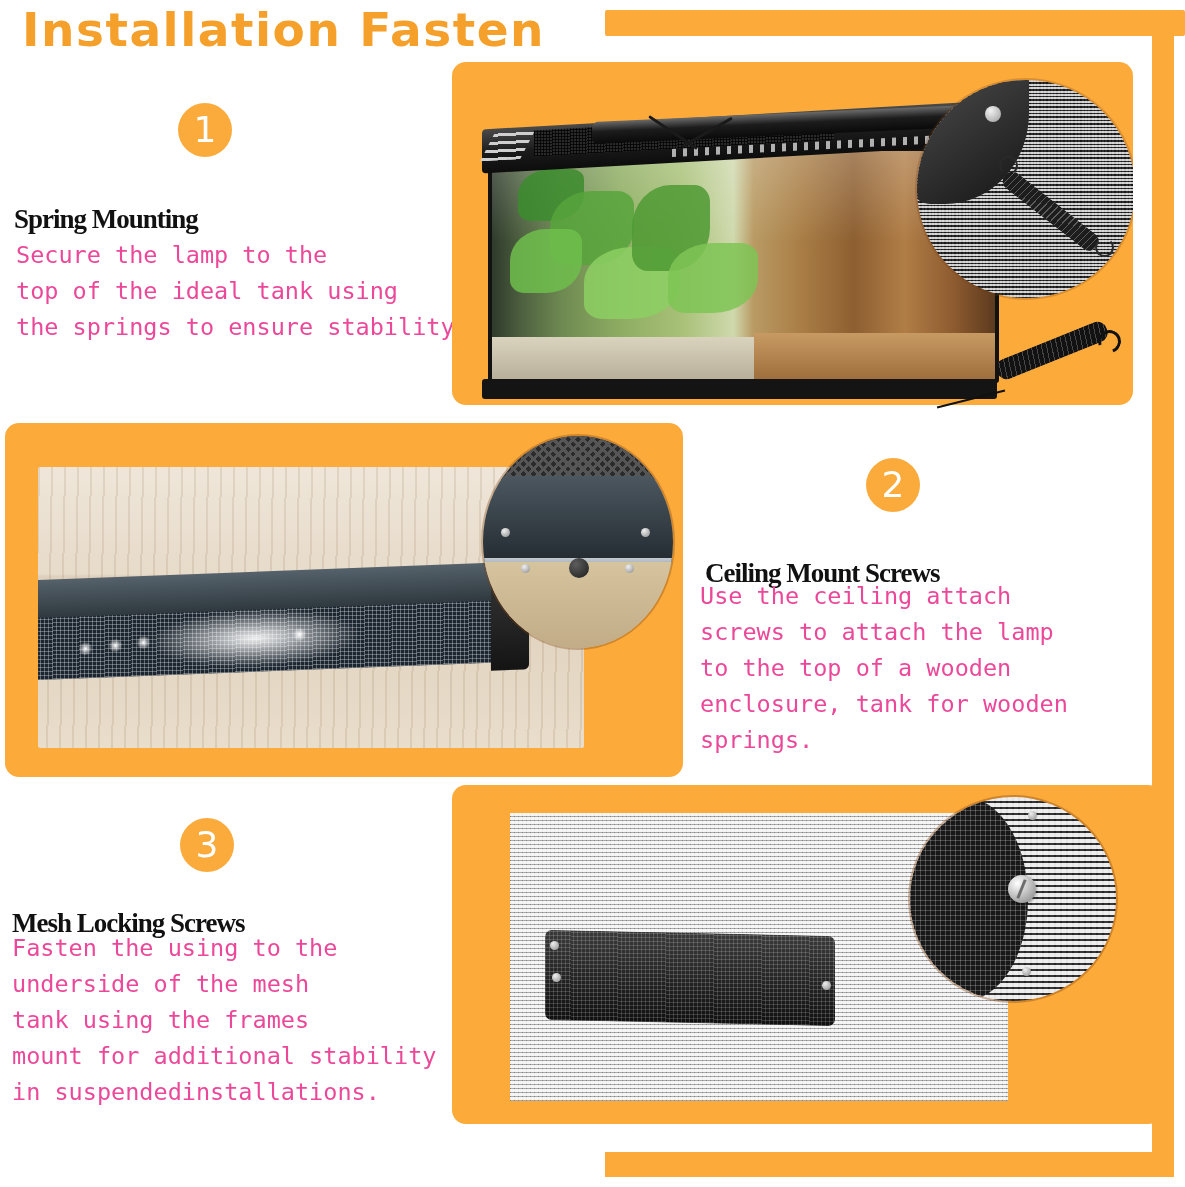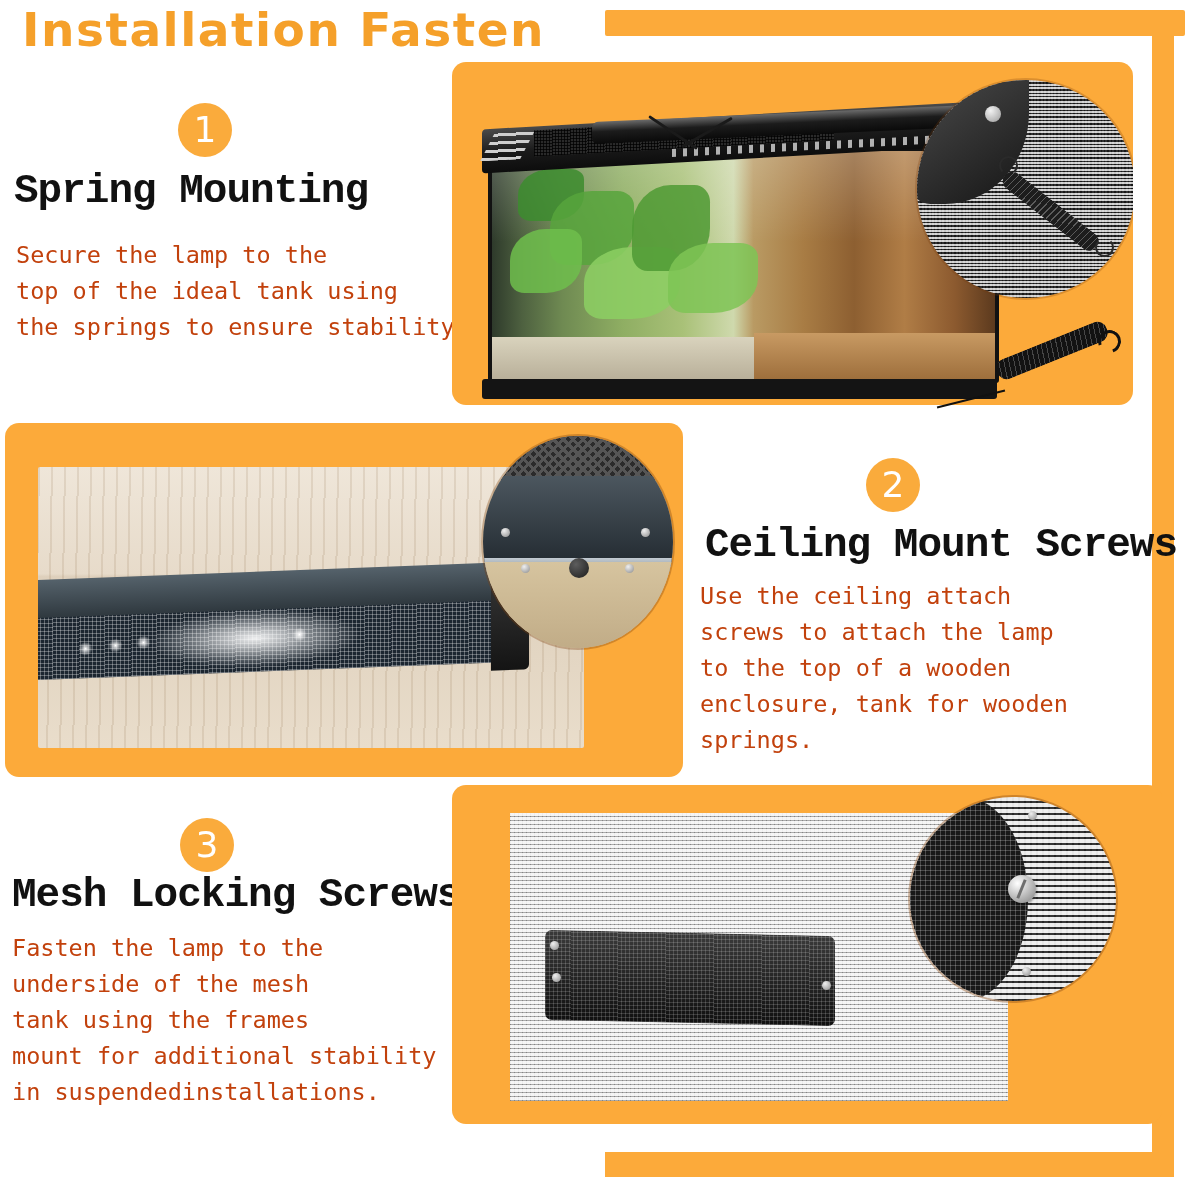--- a/index.html
+++ b/index.html
@@ -28,28 +28,28 @@
   .badge{
     position:absolute;width:54px;height:54px;border-radius:50%;
     background:#FAAB3C;color:#ffffff;
     font-family:"DejaVu Sans",sans-serif;
     font-size:36px;font-weight:400;line-height:54px;text-align:center;
   }
 
   
   .step-heading{
     position:absolute;
-    font-family:Liberation Mono, monospace;
-    font-size:41px;font-weight:700;color:#111111;
-    letter-spacing:-1px;white-space:nowrap;
+    font-family:Liberation Serif, serif;
+    font-size:27px;font-weight:700;color:#111111;
+    letter-spacing:-1px;white-space:nowrap;margin-top:36px;
   }
   .step-body{
     position:absolute;
     font-family:"DejaVu Sans Mono","DejaVu Sans",monospace;
-    font-size:23.5px;font-weight:400;color:#c2410c;
+    font-size:23.5px;font-weight:400;color:#ec4899;
     line-height:36px;letter-spacing:0px;
   }
   .step-body div{white-space:nowrap;}
 
   
   .card{position:absolute;background:#FCAA3A;border-radius:14px;overflow:hidden;}
   .photo{position:absolute;overflow:hidden;background:#cfcfcf;}
 
   
   #card-1{left:452px;top:62px;width:681px;height:343px;}
@@ -376,21 +376,21 @@
       <div class="mini-screw" style="left:38px;top:128px;"></div>
       <div class="mini-screw" style="left:142px;top:128px;"></div>
     </div>
   </div>
 
   <div class="badge" style="left:180px;top:818px;">3</div>
 
   <div class="step-heading" style="left:12px;top:872px;">Mesh Locking Screws</div>
 
   <div class="step-body" style="left:12px;top:930px;">
-    <div>Fasten the lamp to the</div>
+    <div>Fasten the using to the</div>
     <div>underside of the mesh</div>
     <div>tank using the frames</div>
     <div>mount for additional stability</div>
     <div>in suspendedinstallations.</div>
   </div>
 
   <div class="card" id="card-3">
     <div class="photo" id="photo-3">
       <div id="lamp-3"></div>
       <div class="mini-screw" style="left:42px;top:160px;"></div>

